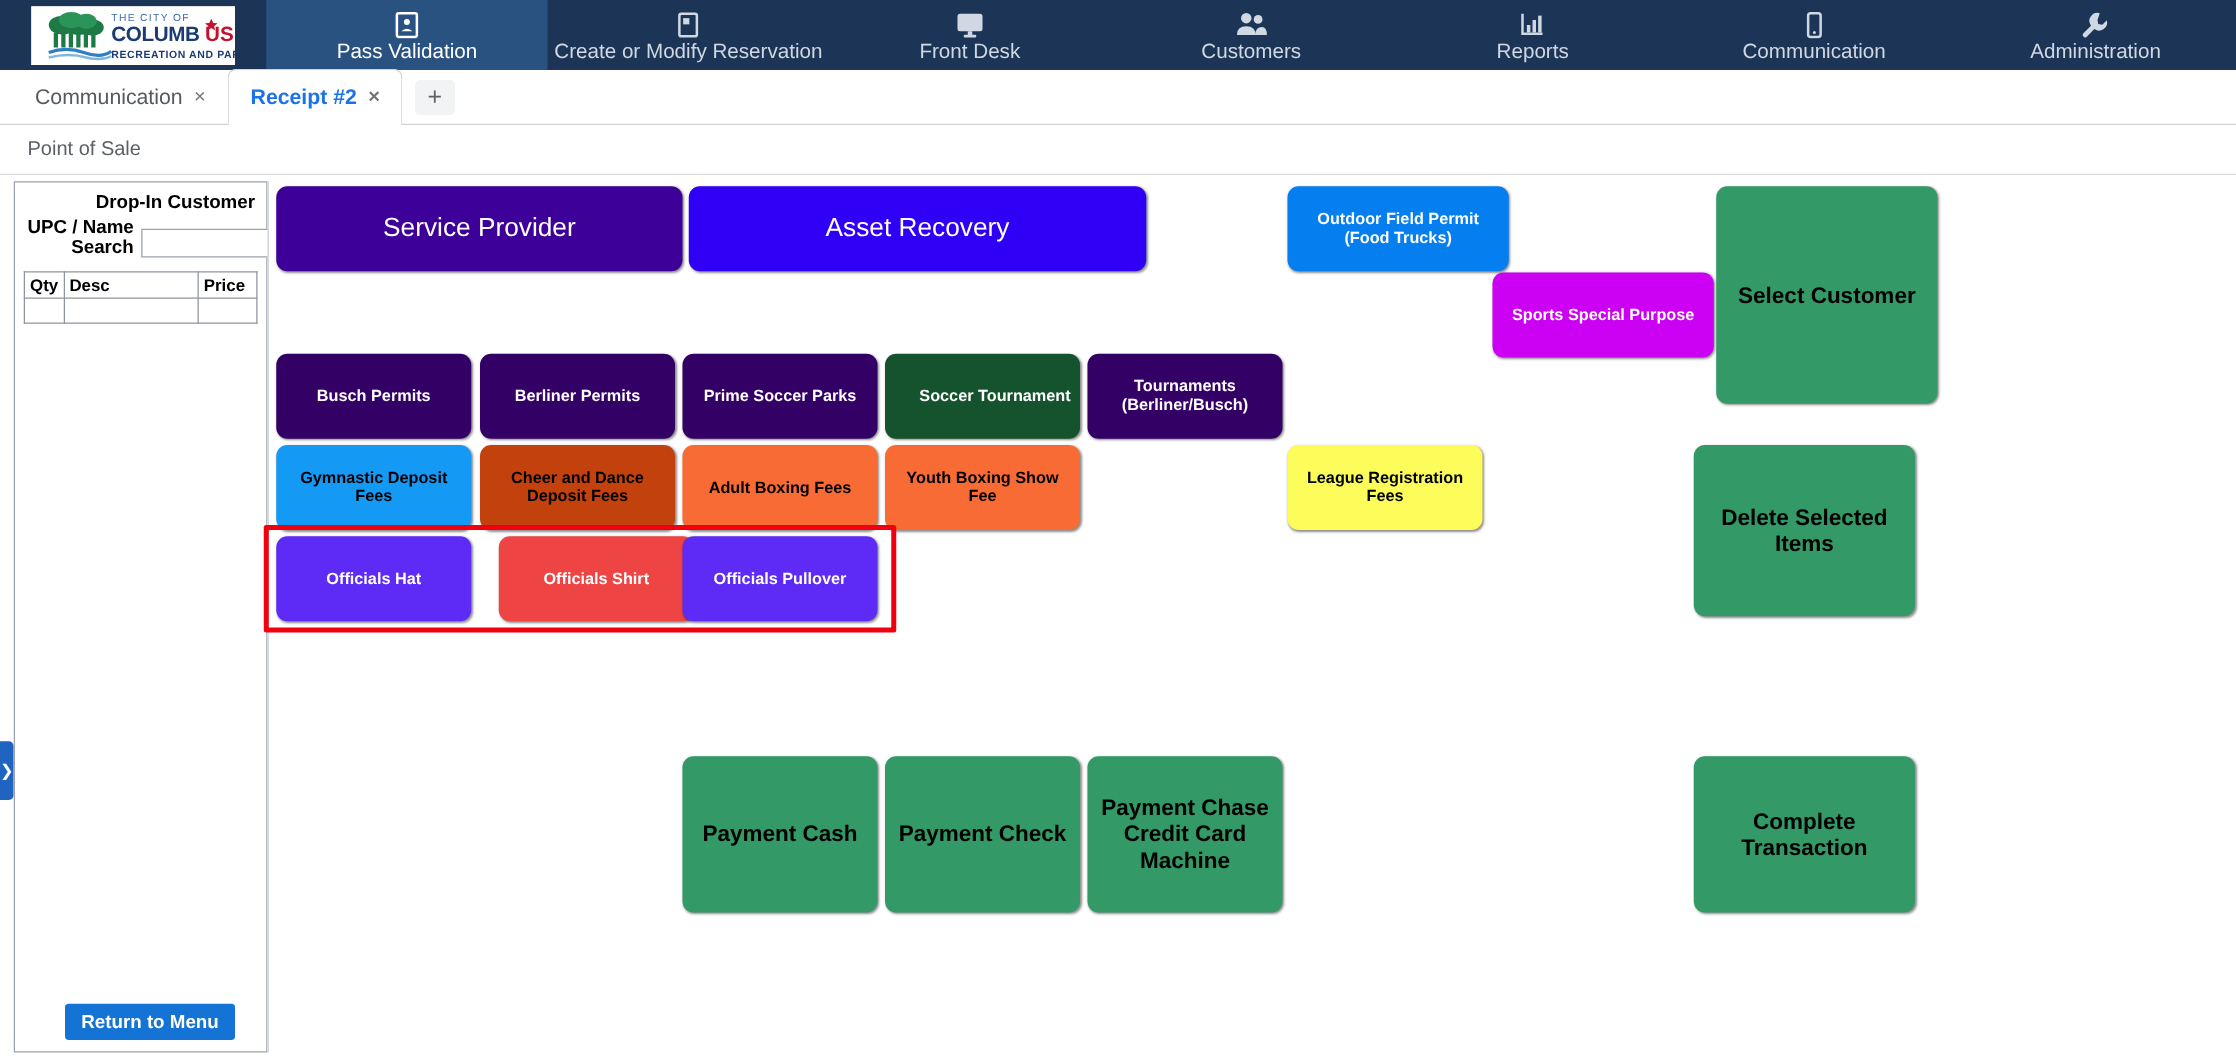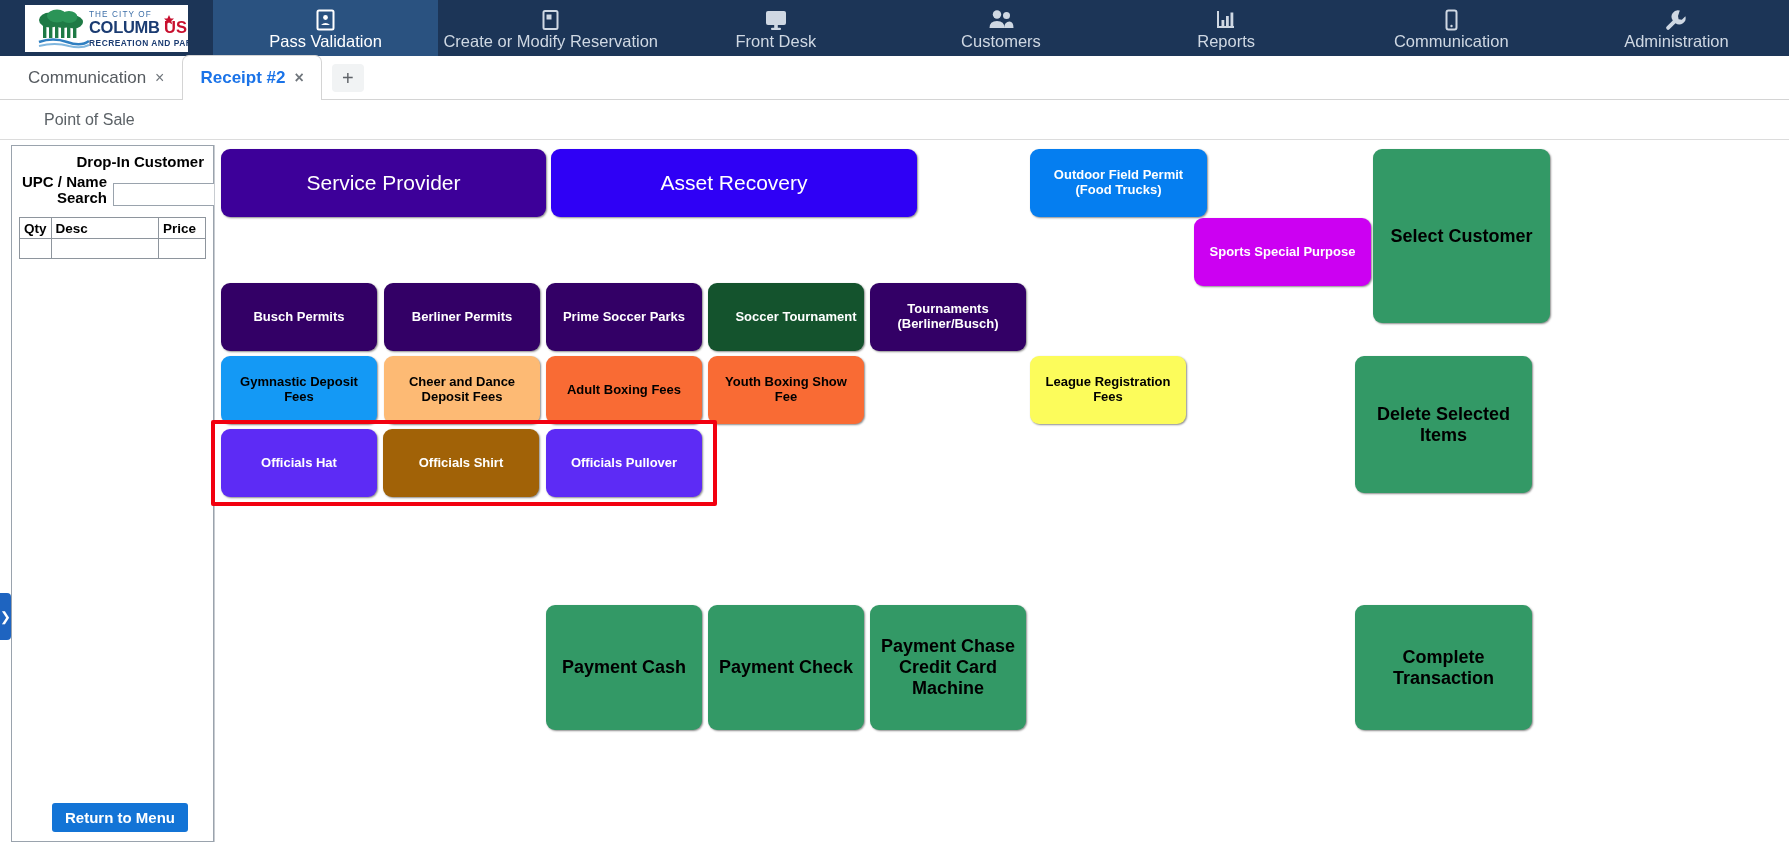--- a/index.html
+++ b/index.html
@@ -75,21 +75,21 @@
     display: flex; align-items: center; justify-content: center;
     font-size: 20px; color: #5f6368; cursor: pointer;
   }
 
   
   #subheader {
     position: absolute; left: 0; top: 100px; width: 1789px; height: 40px;
     background: #ffffff;
     border-bottom: 1px solid #dcdcdc;
     display: flex; align-items: center;
-    padding-left: 44px;
+    padding-left: 22px;
     font-size: 16px; color: #5b6166;
   }
 
   
   #body { position: absolute; left: 0; top: 141px; width: 1789px; height: 705px; background:#ffffff; }
 
   
   #drawer-handle {
     position: absolute; left: 0; top: 452px;
     width: 11px; height: 47px;
@@ -338,27 +338,27 @@
       <div class="pos-btn sz-lg" style="left: 336px; top: 4px; width: 366px; height: 68px; background: rgb(47, 0, 245); color: rgb(255, 255, 255);">Asset Recovery</div>
       <div class="pos-btn sz-sm" style="left: 815px; top: 4px; width: 177px; height: 68px; background: rgb(5, 126, 240); color: rgb(255, 255, 255);">Outdoor Field Permit (Food Trucks)</div>
       <div class="pos-btn sz-sm" style="left: 979px; top: 73px; width: 177px; height: 68px; background: rgb(204, 0, 242); color: rgb(255, 255, 255);">Sports Special Purpose</div>
       <div class="pos-btn sz-xl" style="left: 1140px; top: 4px; width: 177px; height: 174px; background: rgb(51, 153, 102); color: rgb(0, 0, 0); margin-left: 18px;">Select Customer</div>
       <div class="pos-btn sz-sm" style="left: 6px; top: 138px; width: 156px; height: 68px; background: rgb(51, 0, 102); color: rgb(255, 255, 255);">Busch Permits</div>
       <div class="pos-btn sz-sm" style="left: 331px; top: 138px; width: 156px; height: 68px; background: rgb(51, 0, 102); color: rgb(255, 255, 255);">Prime Soccer Parks</div>
       <div class="pos-btn sz-sm" style="left: 169px; top: 138px; width: 156px; height: 68px; background: rgb(51, 0, 102); color: rgb(255, 255, 255);">Berliner Permits</div>
       <div class="pos-btn sz-sm" style="left: 493px; top: 138px; width: 156px; height: 68px; background: #14532d; color: rgb(255, 255, 255); padding-left: 26px;">Soccer Tournament</div>
       <div class="pos-btn sz-sm" style="left: 655px; top: 138px; width: 156px; height: 68px; background: rgb(51, 0, 102); color: rgb(255, 255, 255);">Tournaments (Berliner/Busch)</div>
       <div class="pos-btn sz-sm" style="left: 6px; top: 211px; width: 156px; height: 68px; background: rgb(20, 153, 245); color: rgb(0, 0, 0);">Gymnastic Deposit Fees</div>
-      <div class="pos-btn sz-sm" style="left: 169px; top: 211px; width: 156px; height: 68px; background: #fdba74; color: rgb(0, 0, 0);">Cheer and Dance Deposit Fees</div>
+      <div class="pos-btn sz-sm" style="left: 169px; top: 211px; width: 156px; height: 68px; background: #c2410c; color: rgb(0, 0, 0);">Cheer and Dance Deposit Fees</div>
       <div class="pos-btn sz-sm" style="left: 331px; top: 211px; width: 156px; height: 68px; background: rgb(249, 107, 52); color: rgb(0, 0, 0);">Adult Boxing Fees</div>
       <div class="pos-btn sz-sm" style="left: 493px; top: 211px; width: 156px; height: 68px; background: rgb(249, 107, 52); color: rgb(0, 0, 0);">Youth Boxing Show Fee</div>
       <div class="pos-btn sz-sm" style="left: 815px; top: 211px; width: 156px; height: 68px; background: rgb(252, 252, 91); color: rgb(0, 0, 0);">League Registration Fees</div>
       <div class="pos-btn sz-xl" style="left: 1140px; top: 211px; width: 177px; height: 137px; background: rgb(51, 153, 102); color: rgb(0, 0, 0);">Delete Selected Items</div>
       <div class="pos-btn sz-sm" style="left: 6px; top: 284px; width: 156px; height: 68px; background: rgb(93, 43, 245); color: rgb(255, 255, 255);">Officials Hat</div>
-      <div class="pos-btn sz-sm" style="left: 168px; top: 284px; width: 156px; height: 68px; background: #a16207; color: rgb(255, 255, 255);">Officials Shirt</div>
+      <div class="pos-btn sz-sm" style="left: 184px; top: 284px; width: 156px; height: 68px; background: #ef4444; color: rgb(255, 255, 255);">Officials Shirt</div>
       <div class="pos-btn sz-sm" style="left: 331px; top: 284px; width: 156px; height: 68px; background: rgb(93, 43, 245); color: rgb(255, 255, 255);">Officials Pullover</div>
       <div class="pos-btn sz-xl" style="left: 331px; top: 460px; width: 156px; height: 125px; background: rgb(51, 153, 102); color: rgb(0, 0, 0);">Payment Cash</div>
       <div class="pos-btn sz-xl" style="left: 493px; top: 460px; width: 156px; height: 125px; background: rgb(51, 153, 102); color: rgb(0, 0, 0);">Payment Check</div>
       <div class="pos-btn sz-xl" style="left: 655px; top: 460px; width: 156px; height: 125px; background: rgb(51, 153, 102); color: rgb(0, 0, 0);">Payment Chase Credit Card Machine</div>
       <div class="pos-btn sz-xl" style="left: 1140px; top: 460px; width: 177px; height: 125px; background: rgb(51, 153, 102); color: rgb(0, 0, 0);">Complete Transaction</div>
       <div id="highlight-box" style="left: -4px; top: 275px; width: 506px; height: 86px; border-color: rgb(242, 0, 15);"></div>
     </div>
 
 </div>
 

